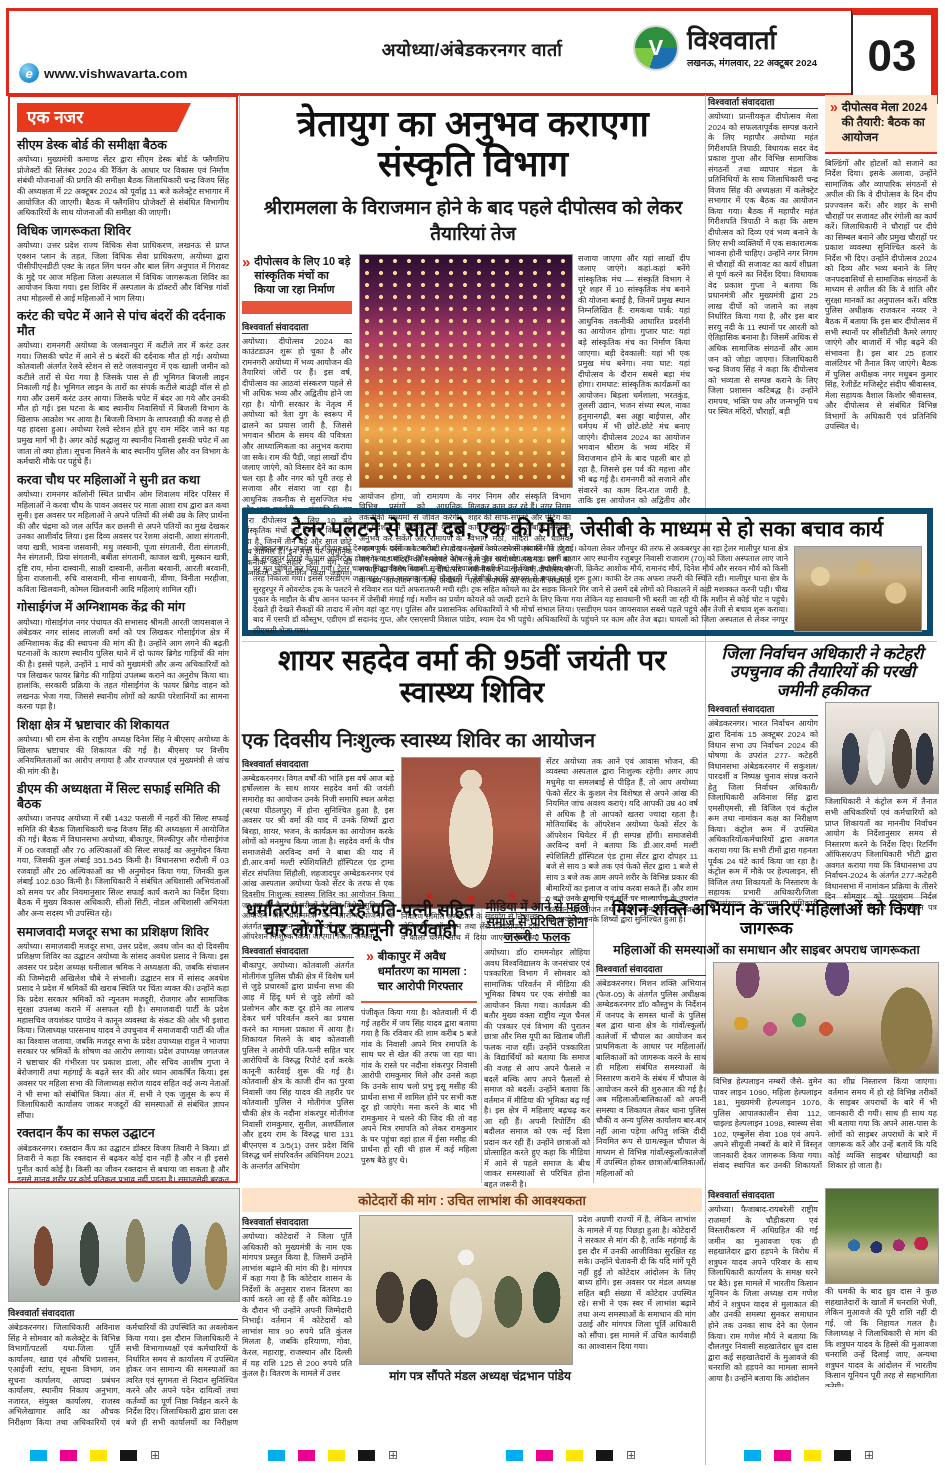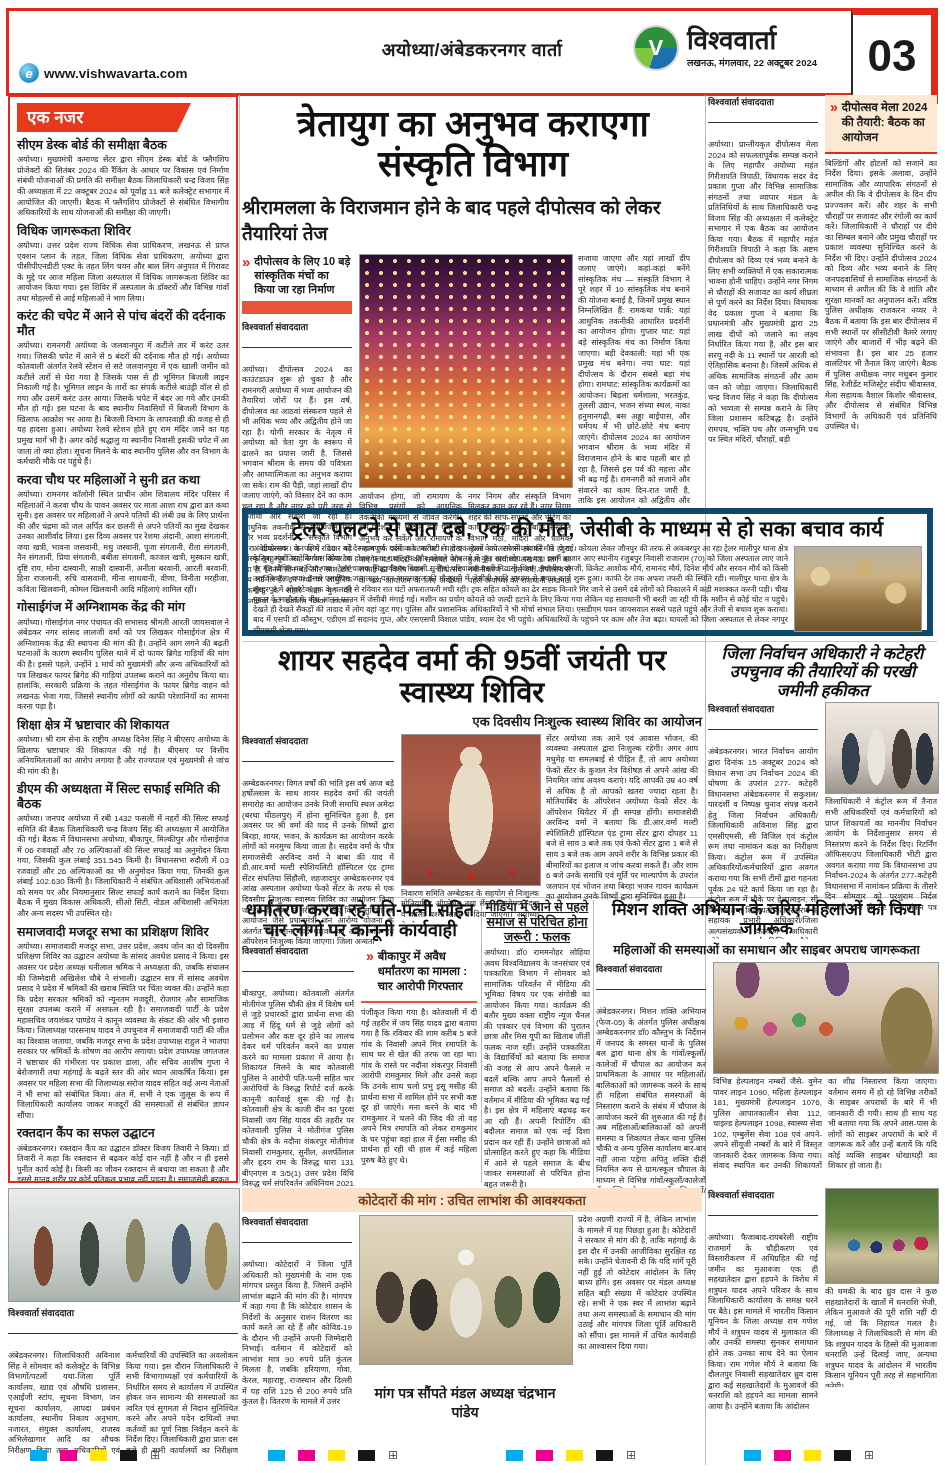--- a/index.html
+++ b/index.html
@@ -14,21 +14,21 @@
   .brand{position:absolute;right:118px;top:14px;display:flex;gap:8px;align-items:center;}
   .vlogo{width:42px;height:42px;border-radius:50%;background:conic-gradient(#2e8f3c 0 25%,#1d6fb0 25% 55%,#7ec743 55% 75%,#2e8f3c 75%);
          color:#fff;display:flex;align-items:center;justify-content:center;font-weight:800;font-size:22px;border:2px solid #d8d8d8;}
   .brand-name{font-size:26px;font-weight:800;line-height:1;}
   .brand-date{font-size:9.5px;font-weight:bold;margin-top:3px;}
   .pagenum{position:absolute;right:-3px;top:-3px;height:82px;width:78px;background:#fff;
            border:7px solid #e2271b;border-left:2px solid #2a2a2a;display:flex;align-items:center;justify-content:center;
            font-size:44px;font-weight:800;}
   
   .body{font-size:8px;line-height:1.32;text-align:justify;overflow:hidden;}
-  .byline{font-size:9px;font-weight:bold;border-bottom:1.5px solid #333;padding-bottom:14px;margin-bottom:17px;font-family:Liberation Serif, serif;}
+  .byline{font-size:9px;font-weight:bold;border-bottom:1.5px solid #333;padding-bottom:0;margin-bottom:3px;}
   .row{display:flex;gap:7px;}
   .art-h{font-weight:800;text-align:center;line-height:1.12;color:#101010;}
   .vrule{position:absolute;width:1px;background:#b9b9b9;}
   .hrule{position:absolute;height:1px;background:#c9c9c9;}
   
   .onelook{position:absolute;left:8px;top:95px;width:230px;height:1088px;border:2px solid #e2271b;background:#fff;overflow:hidden;padding:4px 7px;box-sizing:border-box;}
   .ol-title{background:#e8391d;color:#fff;font-weight:800;font-size:17px;width:150px;padding:2px 14px 4px 10px;
             clip-path:polygon(0 0,100% 0,92% 100%,0 100%);margin:2px 0 6px;}
   .ol-item h3{margin:5px 0 3px;font-size:12.5px;font-weight:800;line-height:1.15;}
   .ol-item p{margin:0 0 4px;}
@@ -74,61 +74,61 @@
     radial-gradient(ellipse 14px 26px at 88% 55%,#3c4a35 99%,transparent 100%),
     linear-gradient(180deg,#e2d9c2 0%,#cfc3a4 60%,#b2a384 100%);}
   .ph-land{background-image:radial-gradient(circle 6px at 25% 60%,#2d6da8 99%,transparent 100%),
     radial-gradient(circle 6px at 45% 62%,#27306e 99%,transparent 100%),
     radial-gradient(circle 6px at 65% 60%,#a42a6e 99%,transparent 100%),
     radial-gradient(circle 7px at 85% 58%,#c2244a 99%,transparent 100%),
     linear-gradient(180deg,#4e6e33 0%,#6a8a42 40%,#c9c09a 70%,#9a9172 100%);}
   
   .cult{position:absolute;left:242px;top:95px;width:462px;}
   .cult h1{font-size:36px;margin:9px;}
-  .cult .sub{font-size:19px;font-weight:bold;text-align:left;margin:5px 0 0;}
+  .cult .sub{font-size:19px;font-weight:bold;text-align:center;margin:5px 0 0;}
   .bullet{display:flex;gap:4px;font-size:11px;font-weight:bold;line-height:1.3;}
   .bmark{color:#e2271b;font-size:15px;font-weight:800;line-height:1;}
   .redstrip{height:13px;background:#e8543a;margin:4px 0 6px;}
   .two-col{column-count:2;column-gap:6px;}
   
   .meet{position:absolute;left:708px;top:95px;width:229px;}
   .meet h2{font-size:19.5px;margin:0 0 4px;}
   .pullq{background:#fde8d2;border-bottom:2px solid #e2271b;padding:5px 5px 7px;margin-bottom:5px;
          font-size:11.5px;font-weight:800;line-height:1.3;display:flex;gap:4px;}
   .pullq .bmark{font-size:14px;}
   .pullq-plain{background:#fff;border-bottom:2px solid #e8543a;}
   
   .trail{position:absolute;left:242px;top:508px;width:691px;height:128px;border:6px solid #0c4a6e;padding:3px 5px;box-sizing:border-box;}
   .trail h2{font-size:21px;margin:0 0 3px;}
   .trail .ph{float:right;width:126px;height:84px;margin:2px 0 2px 6px;}
   
   .health{position:absolute;left:242px;top:644px;width:460px;}
   .health h2{font-size:29px;margin:0;}
-  .health .sub{font-size:13px;font-weight:bold;text-align:right;margin:3px 0 4px;}
+  .health .sub{font-size:20px;font-weight:bold;text-align:left;margin:17px 0 4px;}
   
   .elect{position:absolute;left:708px;top:644px;width:229px;}
   .elect h2{font-size:16.5px;margin:0 0 3px;font-style:italic;}
   
   .conv{position:absolute;left:242px;top:900px;width:236px;}
   .conv h2{font-size:18px;margin:0 0 4px;}
   
   .media{position:absolute;left:484px;top:900px;width:106px;}
   .media h2{font-size:12.5px;margin:0 0 3px;text-align:center;line-height:1.2;text-decoration:underline;}
   
   .mission{position:absolute;left:596px;top:900px;width:341px;}
   .mission h2{font-size:17px;margin:0;}
   .mission .sub{font-size:12.5px;font-weight:bold;text-align:center;margin:3px 0 4px;}
   
   .dm{position:absolute;left:8px;top:1188px;width:230px;}
   .dm h2{font-size:19.5px;margin:0 0 4px;}
   
   .kote{position:absolute;left:242px;top:1188px;width:460px;}
   .kicker{background:#fbe2c9;color:#7a3b10;font-weight:800;font-size:13px;text-align:center;padding:3px 0;margin-bottom:3px;}
   .kote h2{font-size:26px;margin:0 0 4px;}
-  .capt{font-size:14px;font-weight:bold;text-align:center;margin-top:18px;}
+  .capt{font-size:12px;font-weight:bold;text-align:right;margin-top:2px;}
   
   .land{position:absolute;left:708px;top:1188px;width:229px;}
   .land h2{font-size:17.5px;margin:0 0 4px;}
   
   .marks{position:absolute;top:1449px;display:flex;gap:13px;align-items:center;}
   .sq{width:17px;height:11px;}
   .sq.c{background:#00aeef}.sq.m{background:#ec008c}.sq.y{background:#ffe600}.sq.k{background:#161616}
   .reg{font-size:12px;color:#555;line-height:1;}
 </style>
 </head>

